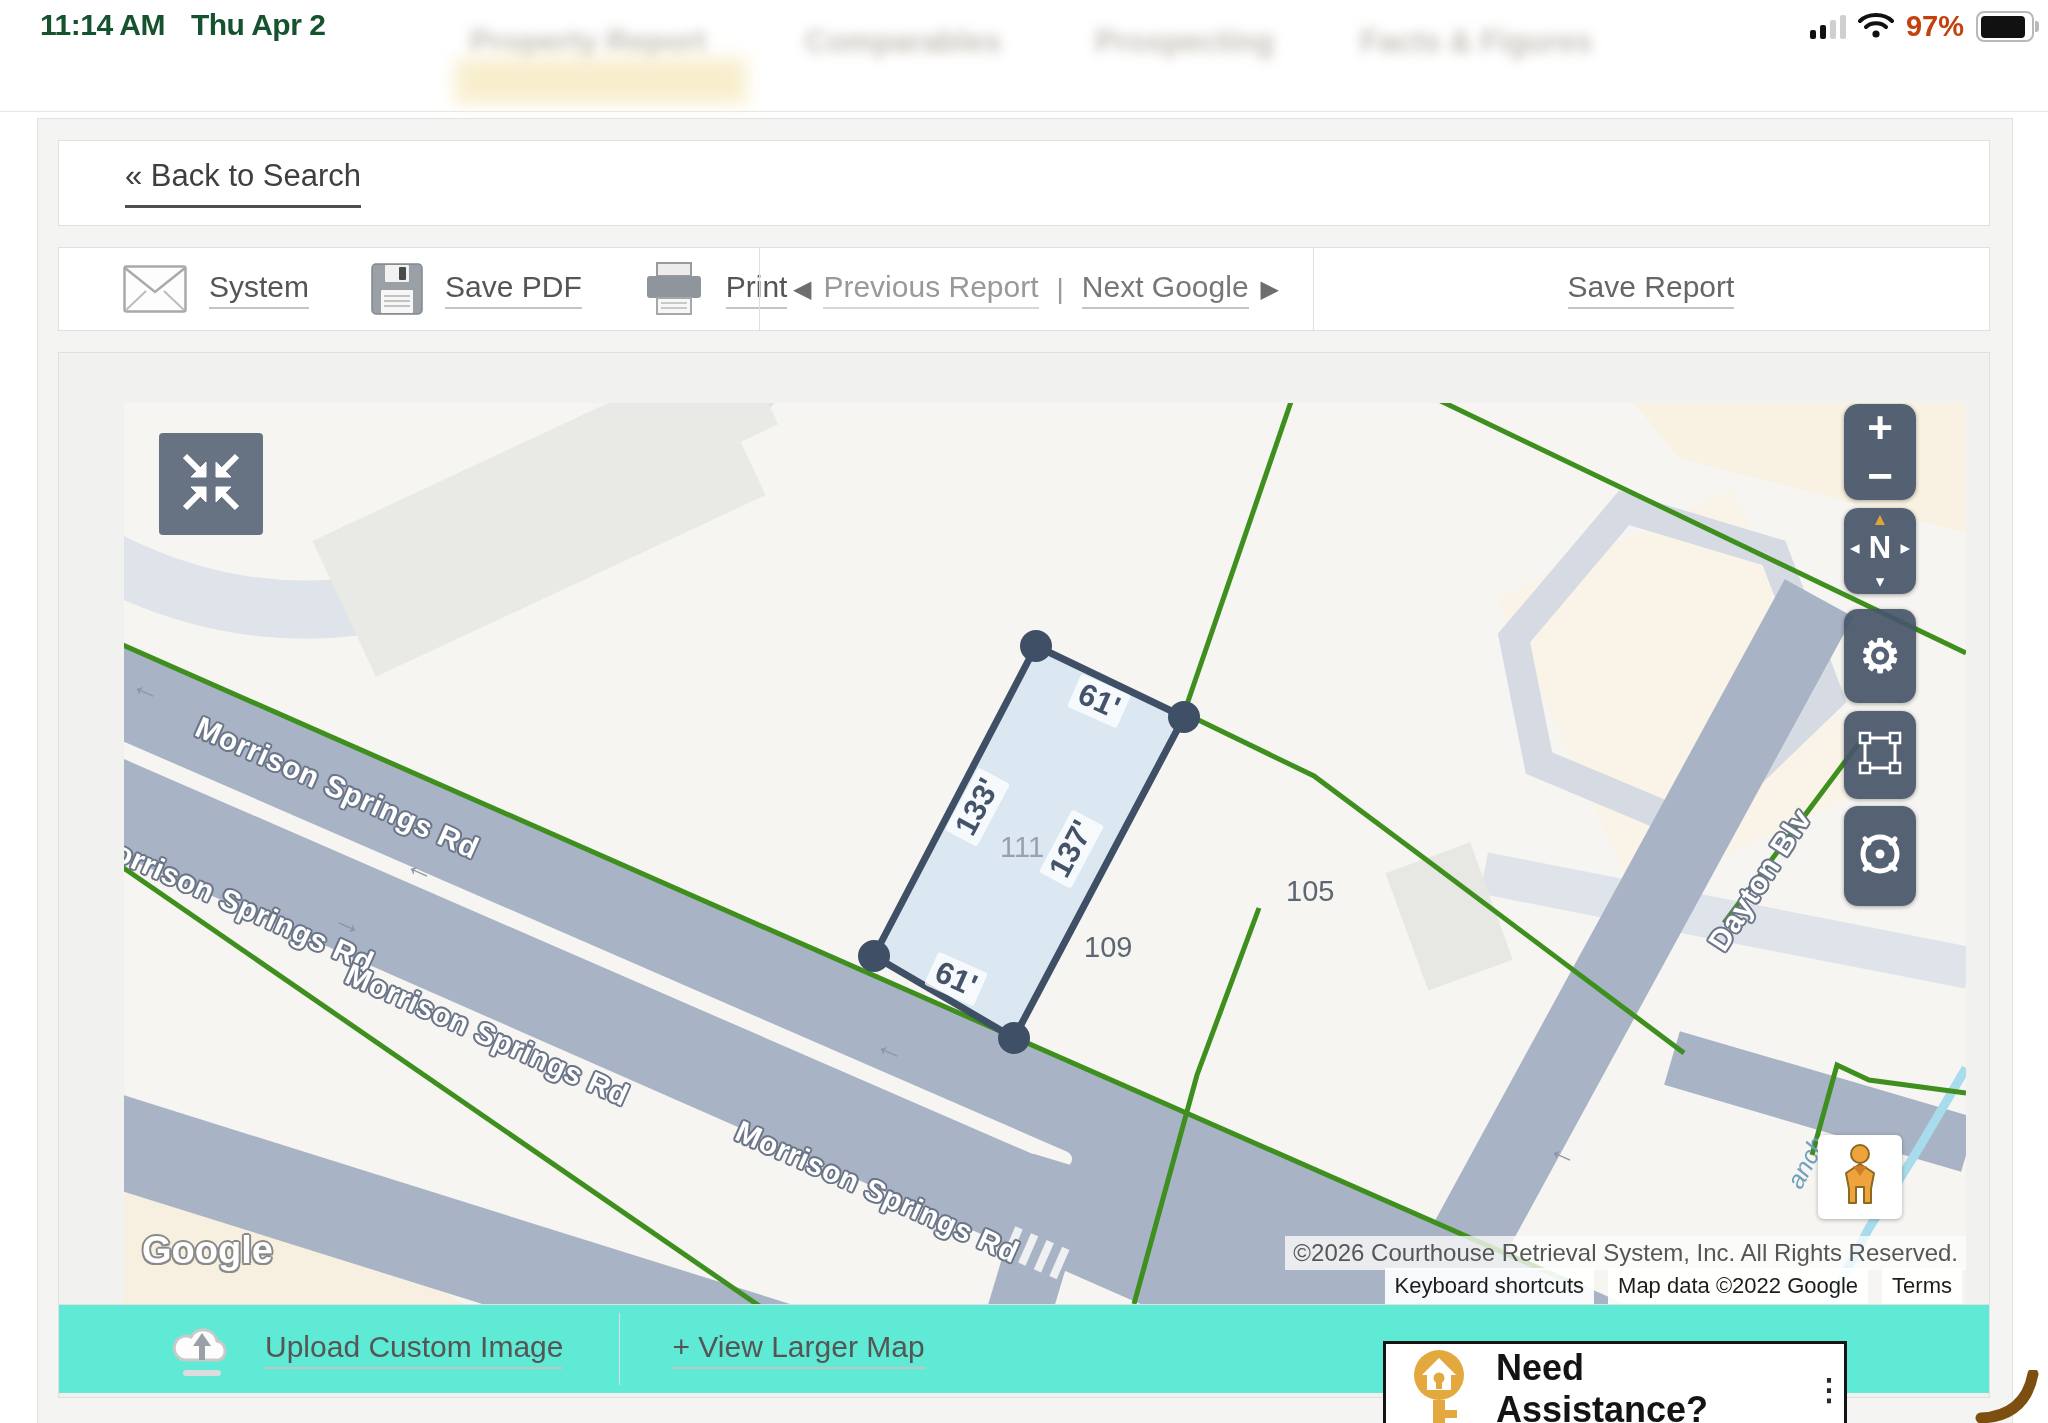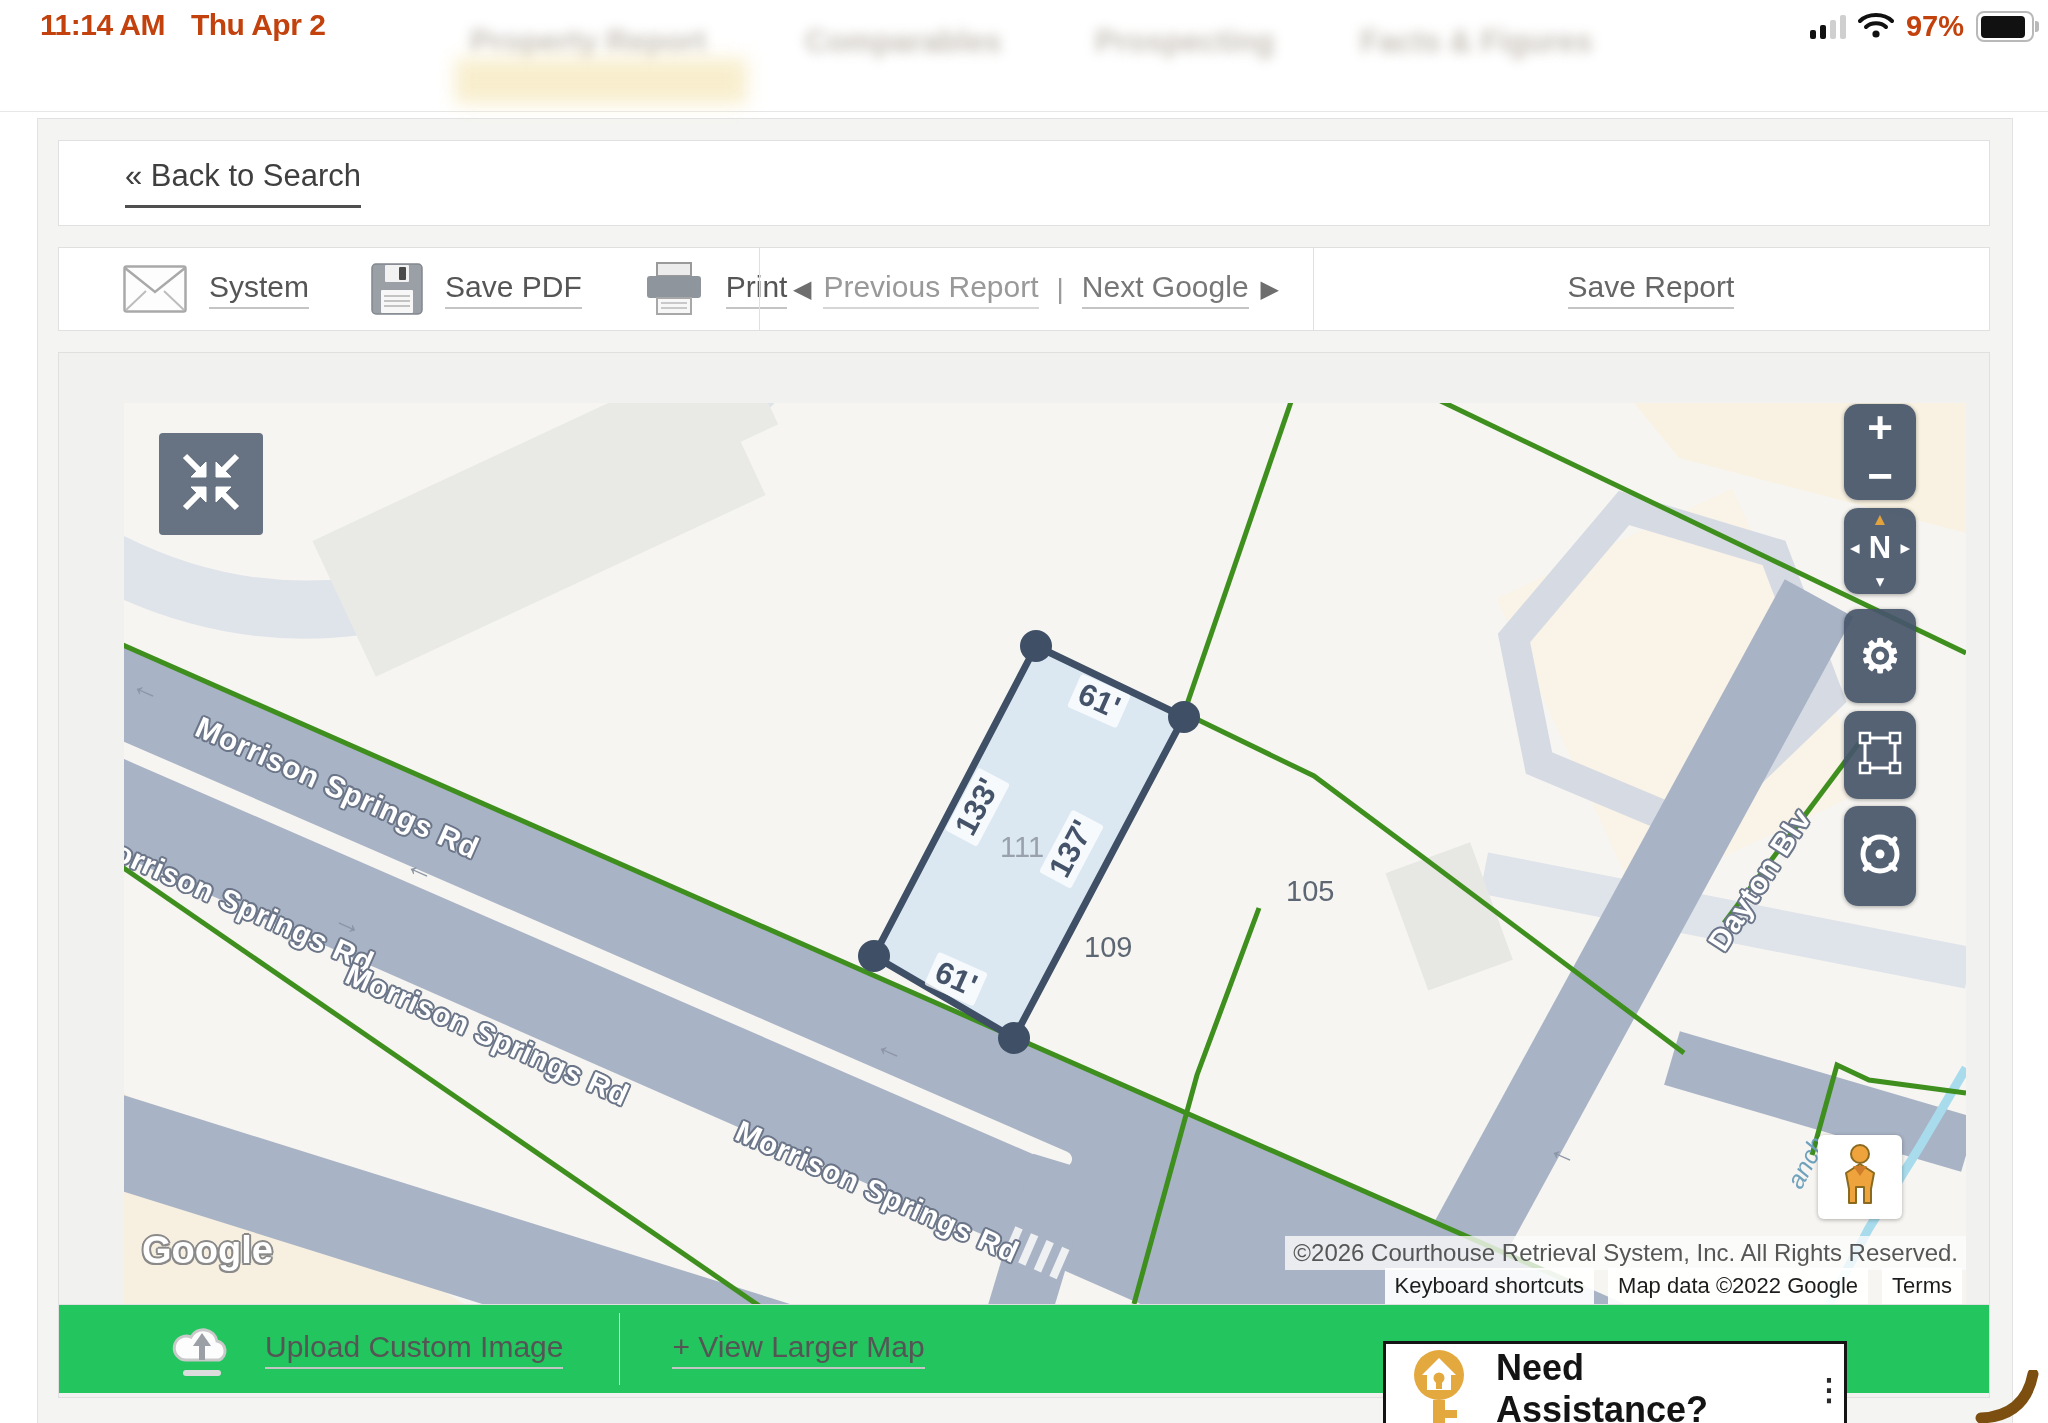--- a/index.html
+++ b/index.html
@@ -1,21 +1,21 @@
 <!DOCTYPE html>
 <html><head>
 <meta charset="utf-8">
 <style>
   html,body{margin:0;padding:0;background:#fff;}
   #canvas{position:relative;width:2048px;height:1423px;overflow:hidden;
     font-family:"Liberation Sans",sans-serif;background:#fff;}
   
   #topbar{position:absolute;left:0;top:0;width:2048px;height:111px;background:#fff;
     border-bottom:1px solid #e7e7e7;z-index:30;}
-  .timegrp{position:absolute;left:40px;top:8px;font-size:30px;font-weight:bold;color:#c2410c;letter-spacing:-0.5px;}
+  .timegrp{position:absolute;left:40px;top:8px;font-size:30px;font-weight:bold;color:#14532d;letter-spacing:-0.5px;}
   .timegrp .date{margin-left:26px;}
   .ghost{position:absolute;top:24px;filter:blur(6px);opacity:.8;color:#b7b0a5;
     font-size:31px;font-weight:bold;white-space:nowrap;}
   #ghost-hl{position:absolute;left:455px;top:58px;width:292px;height:46px;background:#f6e9bd;
     filter:blur(9px);opacity:.75;}
   #urlpill{position:absolute;left:50%;top:46px;transform:translateX(-50%);background:#fff;
     border-radius:27px;padding:12px 34px;font-size:27px;font-weight:bold;color:#111;
     box-shadow:0 1px 6px rgba(0,0,0,.18);z-index:31;}
   
   #status-right{position:absolute;right:14px;top:10px;display:flex;align-items:center;gap:12px;z-index:32;}
@@ -58,21 +58,21 @@
     font-size:24px;padding:3px 8px;white-space:nowrap;}
   #attr2{position:absolute;right:4px;bottom:0;display:flex;gap:14px;align-items:center;}
   #attr2 .chip{background:rgba(255,255,255,.92);color:#1c1c1c;font-size:22px;padding:5px 10px;white-space:nowrap;}
   #pegman{position:absolute;left:1694px;bottom:85px;width:84px;height:84px;background:#fff;border-radius:6px;
     box-shadow:0 1px 4px rgba(0,0,0,.3);display:flex;align-items:center;justify-content:center;cursor:pointer;}
   #collapse{position:absolute;left:35px;top:30px;width:104px;height:102px;background:rgba(90,102,120,.92);
     border-radius:4px;display:flex;align-items:center;justify-content:center;cursor:pointer;}
   #streamlbl{position:absolute;left:1655px;top:745px;color:#6fa1bd;font-size:25px;font-style:italic;
     transform:rotate(-62deg);}
   
-  #mapfooter{position:absolute;left:0px;top:951px;width:1930px;height:88px;background:#22c55e;
+  #mapfooter{position:absolute;left:0px;top:951px;width:1930px;height:88px;background:#5eead4;
     border-top:1px solid #e0e0e0;display:flex;align-items:center;}
   #mf-div{position:absolute;left:560px;top:8px;width:1px;height:72px;background:#ddd;}
   
   #assist{position:absolute;left:1383px;top:1341px;width:458px;height:90px;background:#fff;
     border:3px solid #141414;z-index:40;display:flex;align-items:center;overflow:hidden;cursor:pointer;}
   #assist .lbl{font-size:36px;font-weight:bold;color:#141414;margin-left:26px;}
   #assist .dots{font-size:30px;color:#2a2a2a;margin-left:14px;font-weight:bold;}
   #swoosh{position:absolute;left:1973px;top:1370px;z-index:41;}
   .cbtn-icon{color:#fff;}
 </style>

